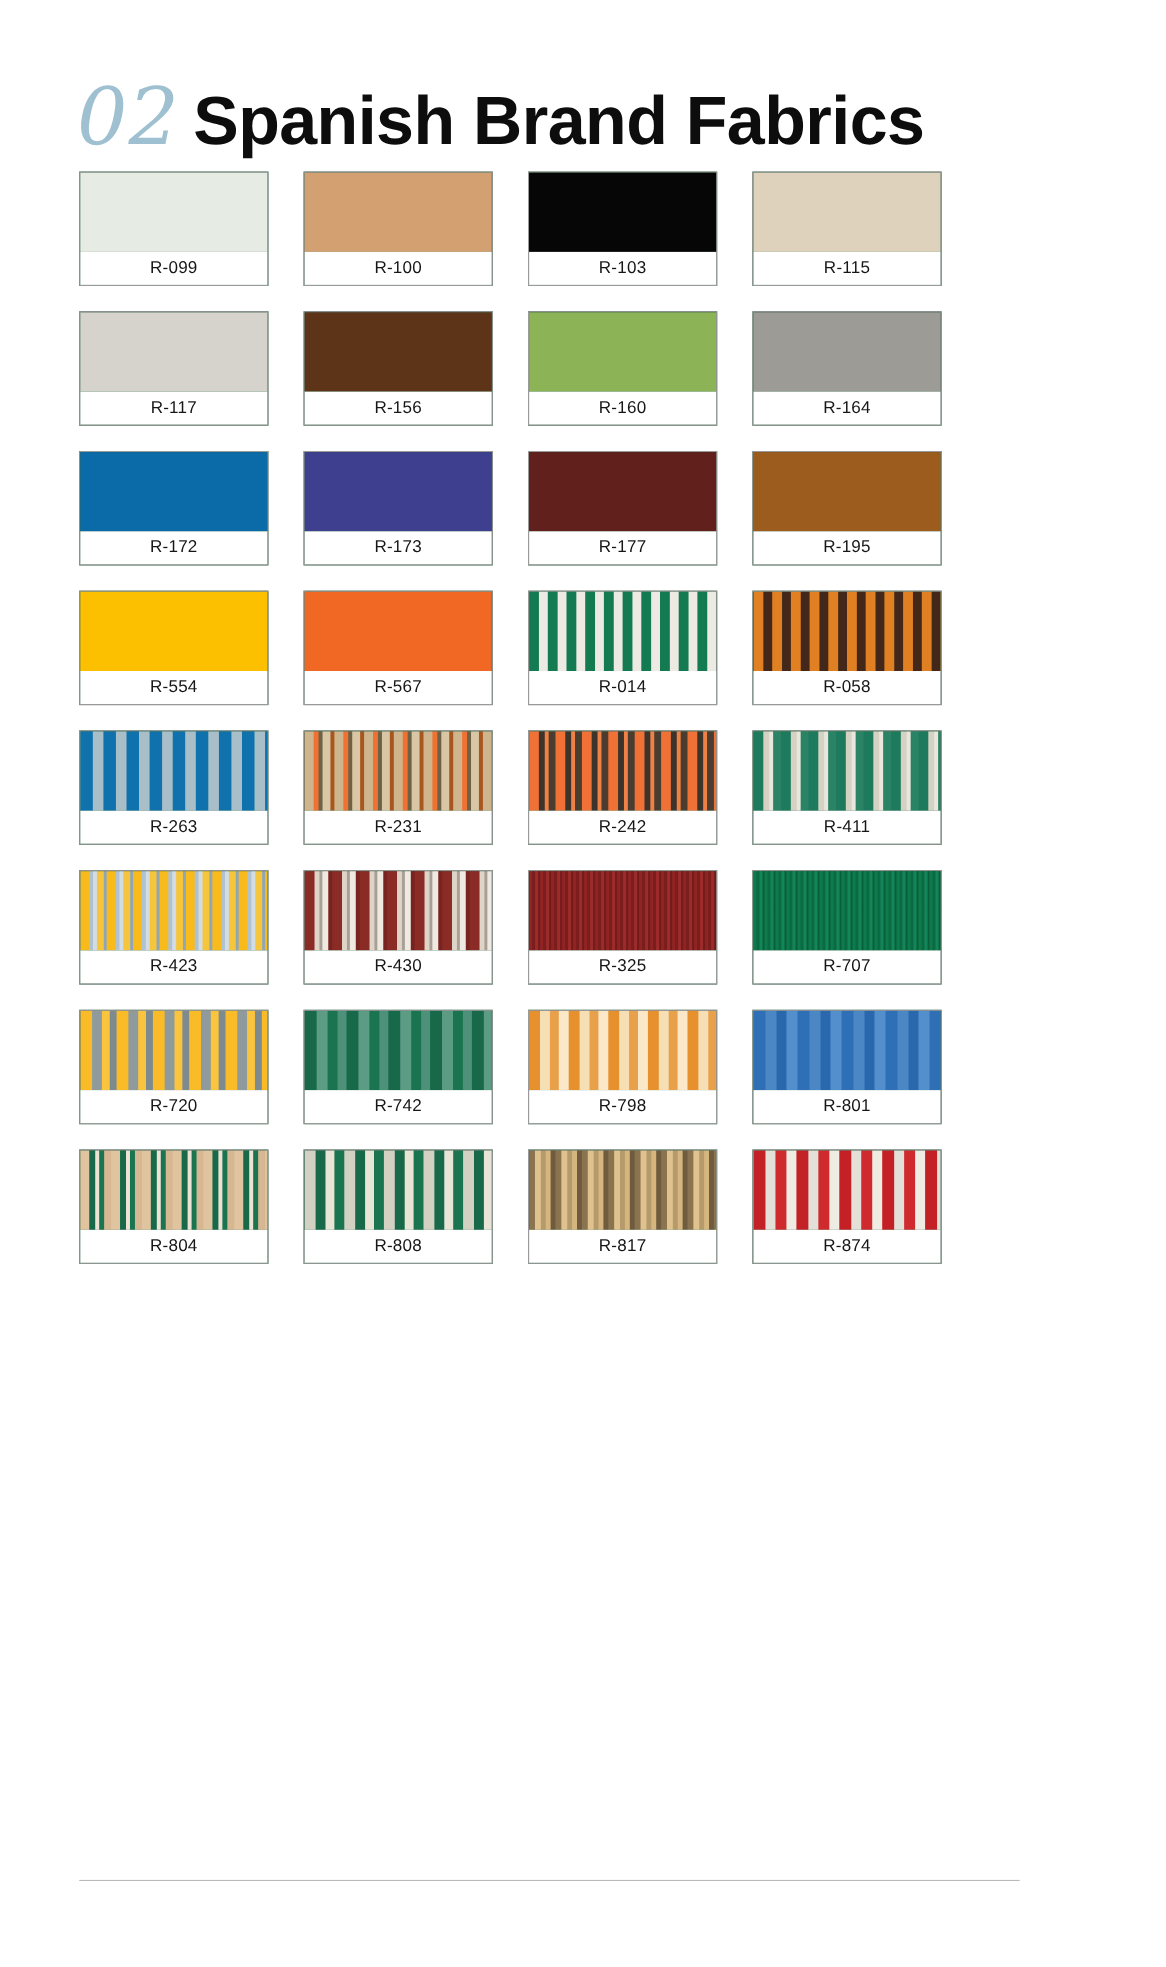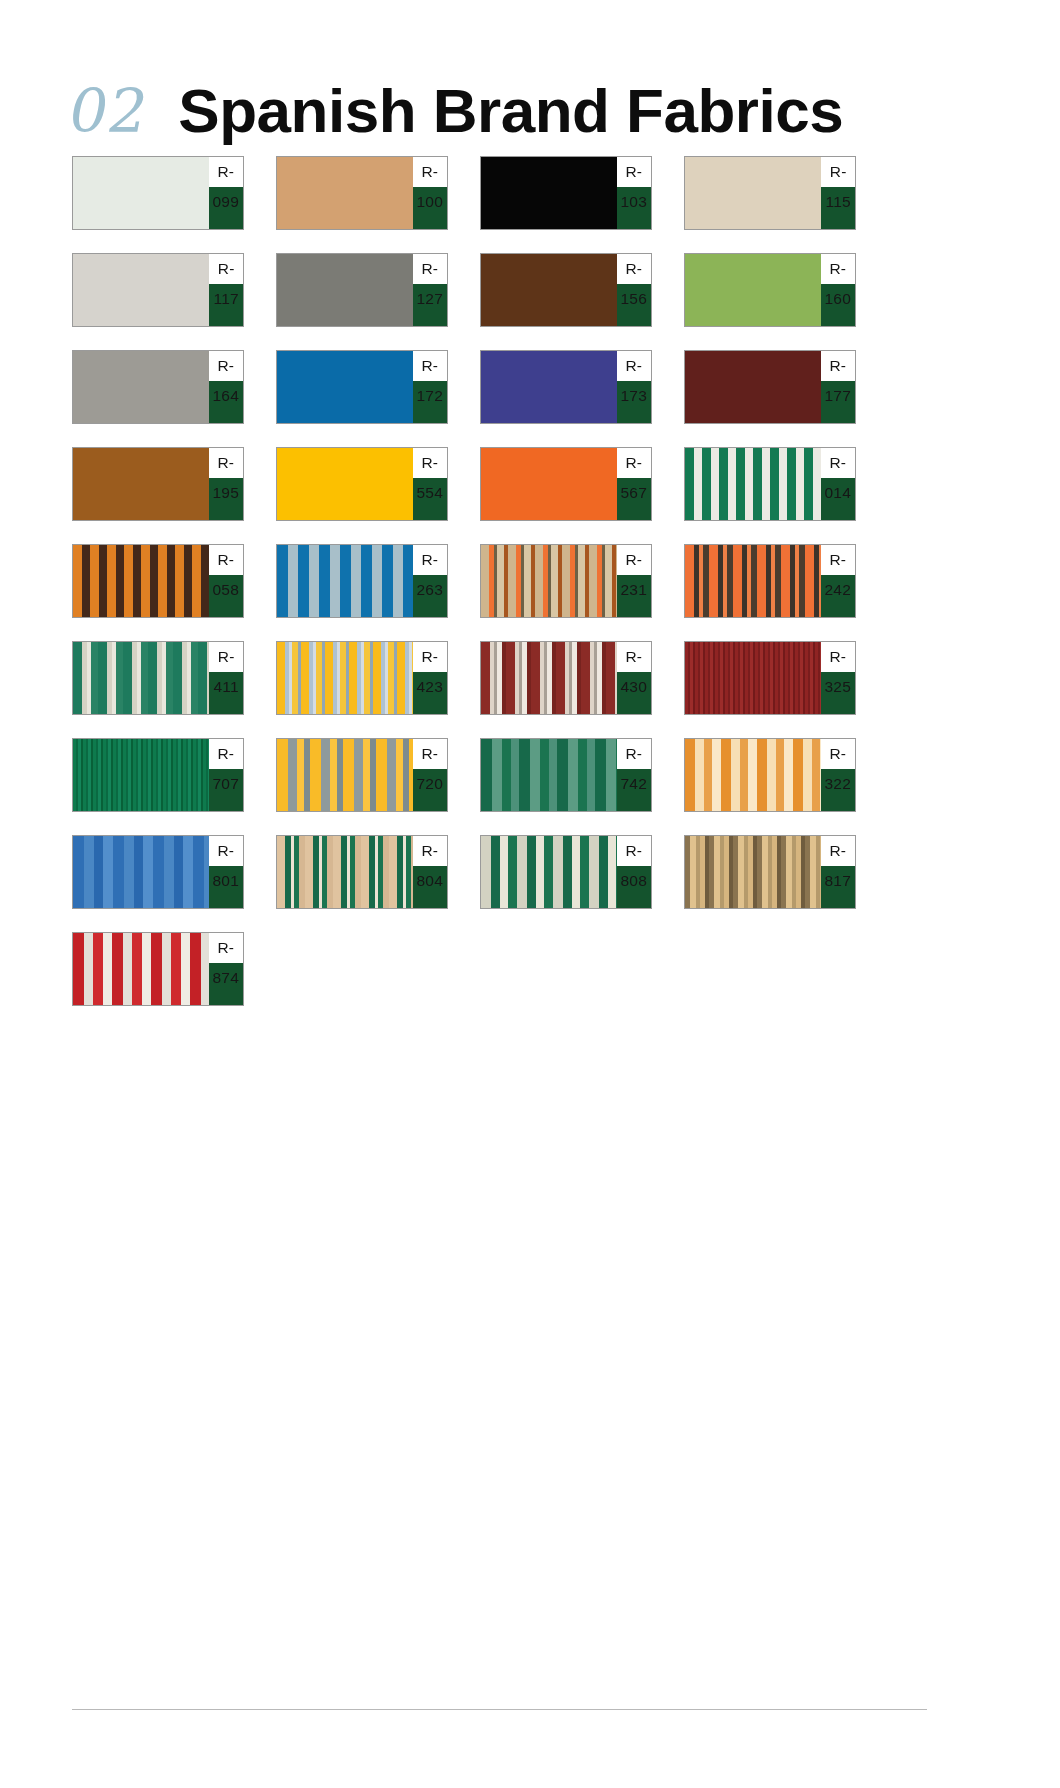--- a/index.html
+++ b/index.html
@@ -21,26 +21,26 @@
   
   .page-header {
     display: flex;
     align-items: baseline;
     padding: 38px 0 0 70px;
     height: 132px;
   }
   .header-number {
     font-family: "DejaVu Serif", serif;
     font-style: italic;
-    font-size: 60px;
+    font-size: 72px;
     font-weight: 400;
     color: #9fc0d0;
     letter-spacing: 1px;
     line-height: 1;
-    margin-right: 30px;
+    margin-right: 12px;
   }
   .header-title {
     font-family: "Liberation Sans", sans-serif;
     font-size: 62px;
     font-weight: 700;
     color: #0d0d0d;
     letter-spacing: -0.5px;
     line-height: 1;
   }
 
@@ -50,21 +50,21 @@
     grid-template-columns: repeat(4, 172px);
     column-gap: 32px;
     row-gap: 23px;
     padding: 24px 0 0 72px;
   }
   .swatch-card {
     width: 172px;
     border: 1px solid #9a9a9a;
     background: #14532d;
     display: flex;
-    flex-direction: row;
+    flex-direction: column;
   }
   .swatch-color {
     width: 100%;
     height: 72px;
     display: block;
   }
   .swatch-label {
     height: 30px;
     line-height: 30px;
     text-align: center;
@@ -108,24 +108,20 @@
     </div>
     <div class="swatch-card">
       <div class="swatch-color" style="background: rgb(222, 210, 189);"></div>
       <div class="swatch-label">R-115</div>
     </div>
     <div class="swatch-card">
       <div class="swatch-color" style="background: rgb(214, 211, 205);"></div>
       <div class="swatch-label">R-117</div>
     </div>
     <div class="swatch-card">
-      <div class="swatch-color" style="background: rgb(123, 123, 117);"></div>
-      <div class="swatch-label">R-127</div>
-    </div>
-    <div class="swatch-card">
       <div class="swatch-color" style="background: rgb(94, 52, 24);"></div>
       <div class="swatch-label">R-156</div>
     </div>
     <div class="swatch-card">
       <div class="swatch-color" style="background: rgb(140, 180, 87);"></div>
       <div class="swatch-label">R-160</div>
     </div>
     <div class="swatch-card">
       <div class="swatch-color" style="background: rgb(157, 155, 149);"></div>
       <div class="swatch-label">R-164</div>
@@ -197,21 +193,21 @@
     <div class="swatch-card">
       <div class="swatch-color" style="background: repeating-linear-gradient(90deg, rgb(249, 187, 40) 0px, rgb(249, 187, 40) 11px, rgb(142, 154, 156) 11px, rgb(142, 154, 156) 20px, rgb(251, 196, 63) 20px, rgb(251, 196, 63) 27px, rgb(125, 139, 142) 27px, rgb(125, 139, 142) 33px) 0% 0% / 33px 100%;"></div>
       <div class="swatch-label">R-720</div>
     </div>
     <div class="swatch-card">
       <div class="swatch-color" style="background: repeating-linear-gradient(90deg, rgb(23, 105, 74) 0px, rgb(23, 105, 74) 11px, rgb(92, 156, 132) 11px, rgb(92, 156, 132) 21px, rgb(27, 116, 80) 21px, rgb(27, 116, 80) 30px, rgb(77, 145, 122) 30px, rgb(77, 145, 122) 38px) 0% 0% / 38px 100%;"></div>
       <div class="swatch-label">R-742</div>
     </div>
     <div class="swatch-card">
       <div class="swatch-color" style="background: repeating-linear-gradient(90deg, rgb(230, 144, 46) 0px, rgb(230, 144, 46) 10px, rgb(247, 223, 181) 10px, rgb(247, 223, 181) 19px, rgb(232, 160, 74) 19px, rgb(232, 160, 74) 27px, rgb(250, 232, 200) 27px, rgb(250, 232, 200) 36px) 0% 0% / 36px 100%;"></div>
-      <div class="swatch-label">R-322</div>
+      <div class="swatch-label">R-798</div>
     </div>
     <div class="swatch-card">
       <div class="swatch-color" style="background: repeating-linear-gradient(90deg, rgb(47, 111, 181) 0px, rgb(47, 111, 181) 11px, rgb(74, 135, 196) 11px, rgb(74, 135, 196) 21px, rgb(42, 104, 174) 21px, rgb(42, 104, 174) 30px, rgb(83, 143, 204) 30px, rgb(83, 143, 204) 40px) 0% 0% / 40px 100%;"></div>
       <div class="swatch-label">R-801</div>
     </div>
     <div class="swatch-card">
       <div class="swatch-color" style="background: repeating-linear-gradient(90deg, rgb(224, 195, 159) 0px, rgb(224, 195, 159) 8px, rgb(23, 105, 74) 8px, rgb(23, 105, 74) 14px, rgb(236, 227, 212) 14px, rgb(236, 227, 212) 17px, rgb(27, 116, 80) 17px, rgb(27, 116, 80) 22px, rgb(214, 183, 146) 22px, rgb(214, 183, 146) 28px) 0% 0% / 28px 100%;"></div>
       <div class="swatch-label">R-804</div>
     </div>
     <div class="swatch-card">

